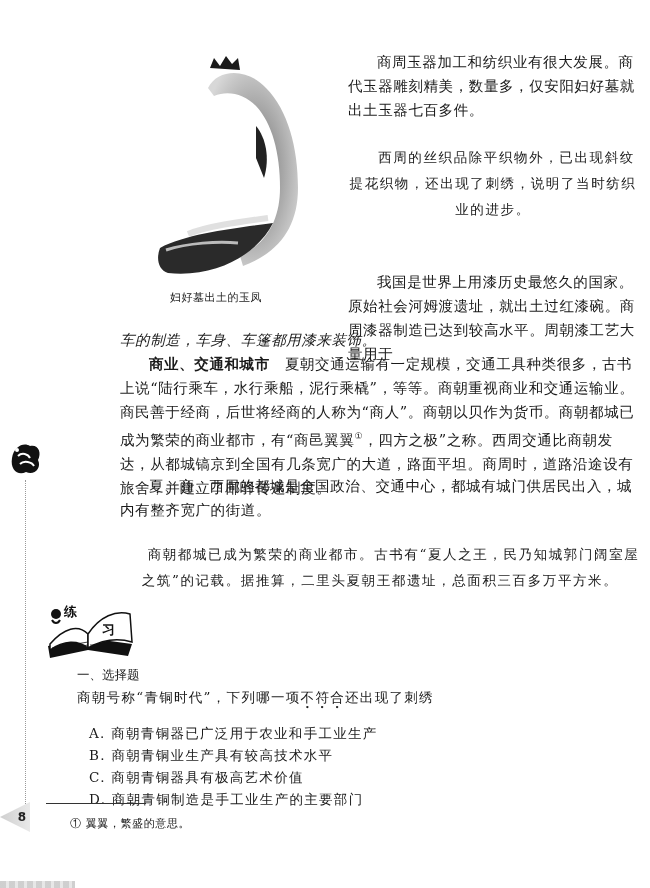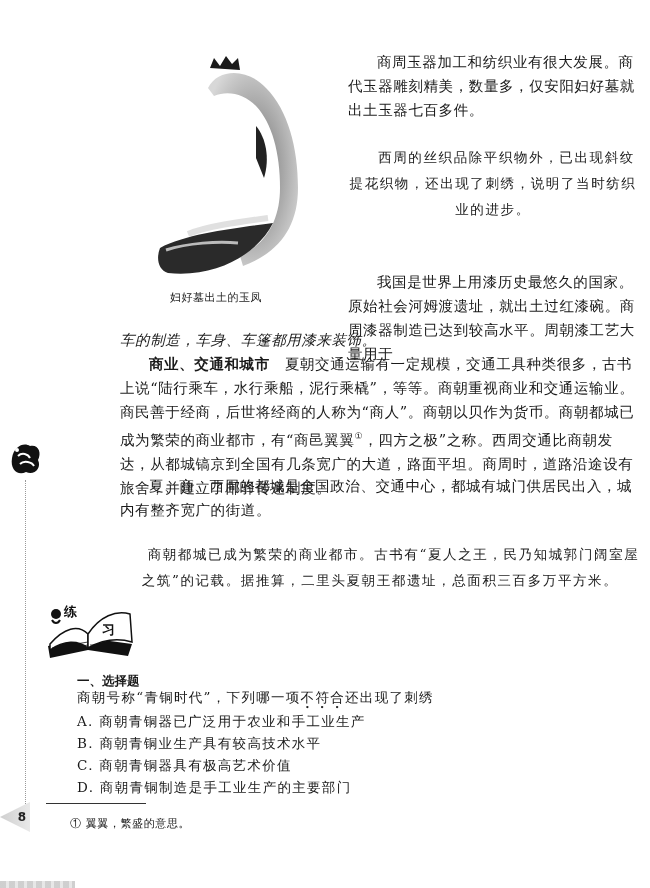--- a/index.html
+++ b/index.html
@@ -115,22 +115,21 @@
       top: 600px;
       width: 92px;
       height: 62px;
     }
     .section-heading {
       position: absolute;
       left: 77px;
       top: 667px;
       font-size: 12.5px;
       font-family: "DejaVu Sans", sans-serif;
-      font-weight: bold;
-      margin-top: 6px;
+      font-weight: normal;
     }
     .question {
       position: absolute;
       left: 77px;
       top: 686px;
       width: 540px;
       font-size: 13.5px;
       letter-spacing: 1.3px;
       line-height: 22px;
     }
@@ -143,21 +142,21 @@
       position: absolute;
       left: 50%;
       transform: translateX(-50%);
       bottom: -11px;
       font-size: 8px;
     }
     .options {
       position: absolute;
       left: 77px;
       top: 710px;
-      margin: 0;
+      margin: 12px;
       padding: 0;
       list-style: none;
     }
     .options li {
       font-size: 13.5px;
       letter-spacing: 1.3px;
       line-height: 22px;
       height: 22px;
     }
 

